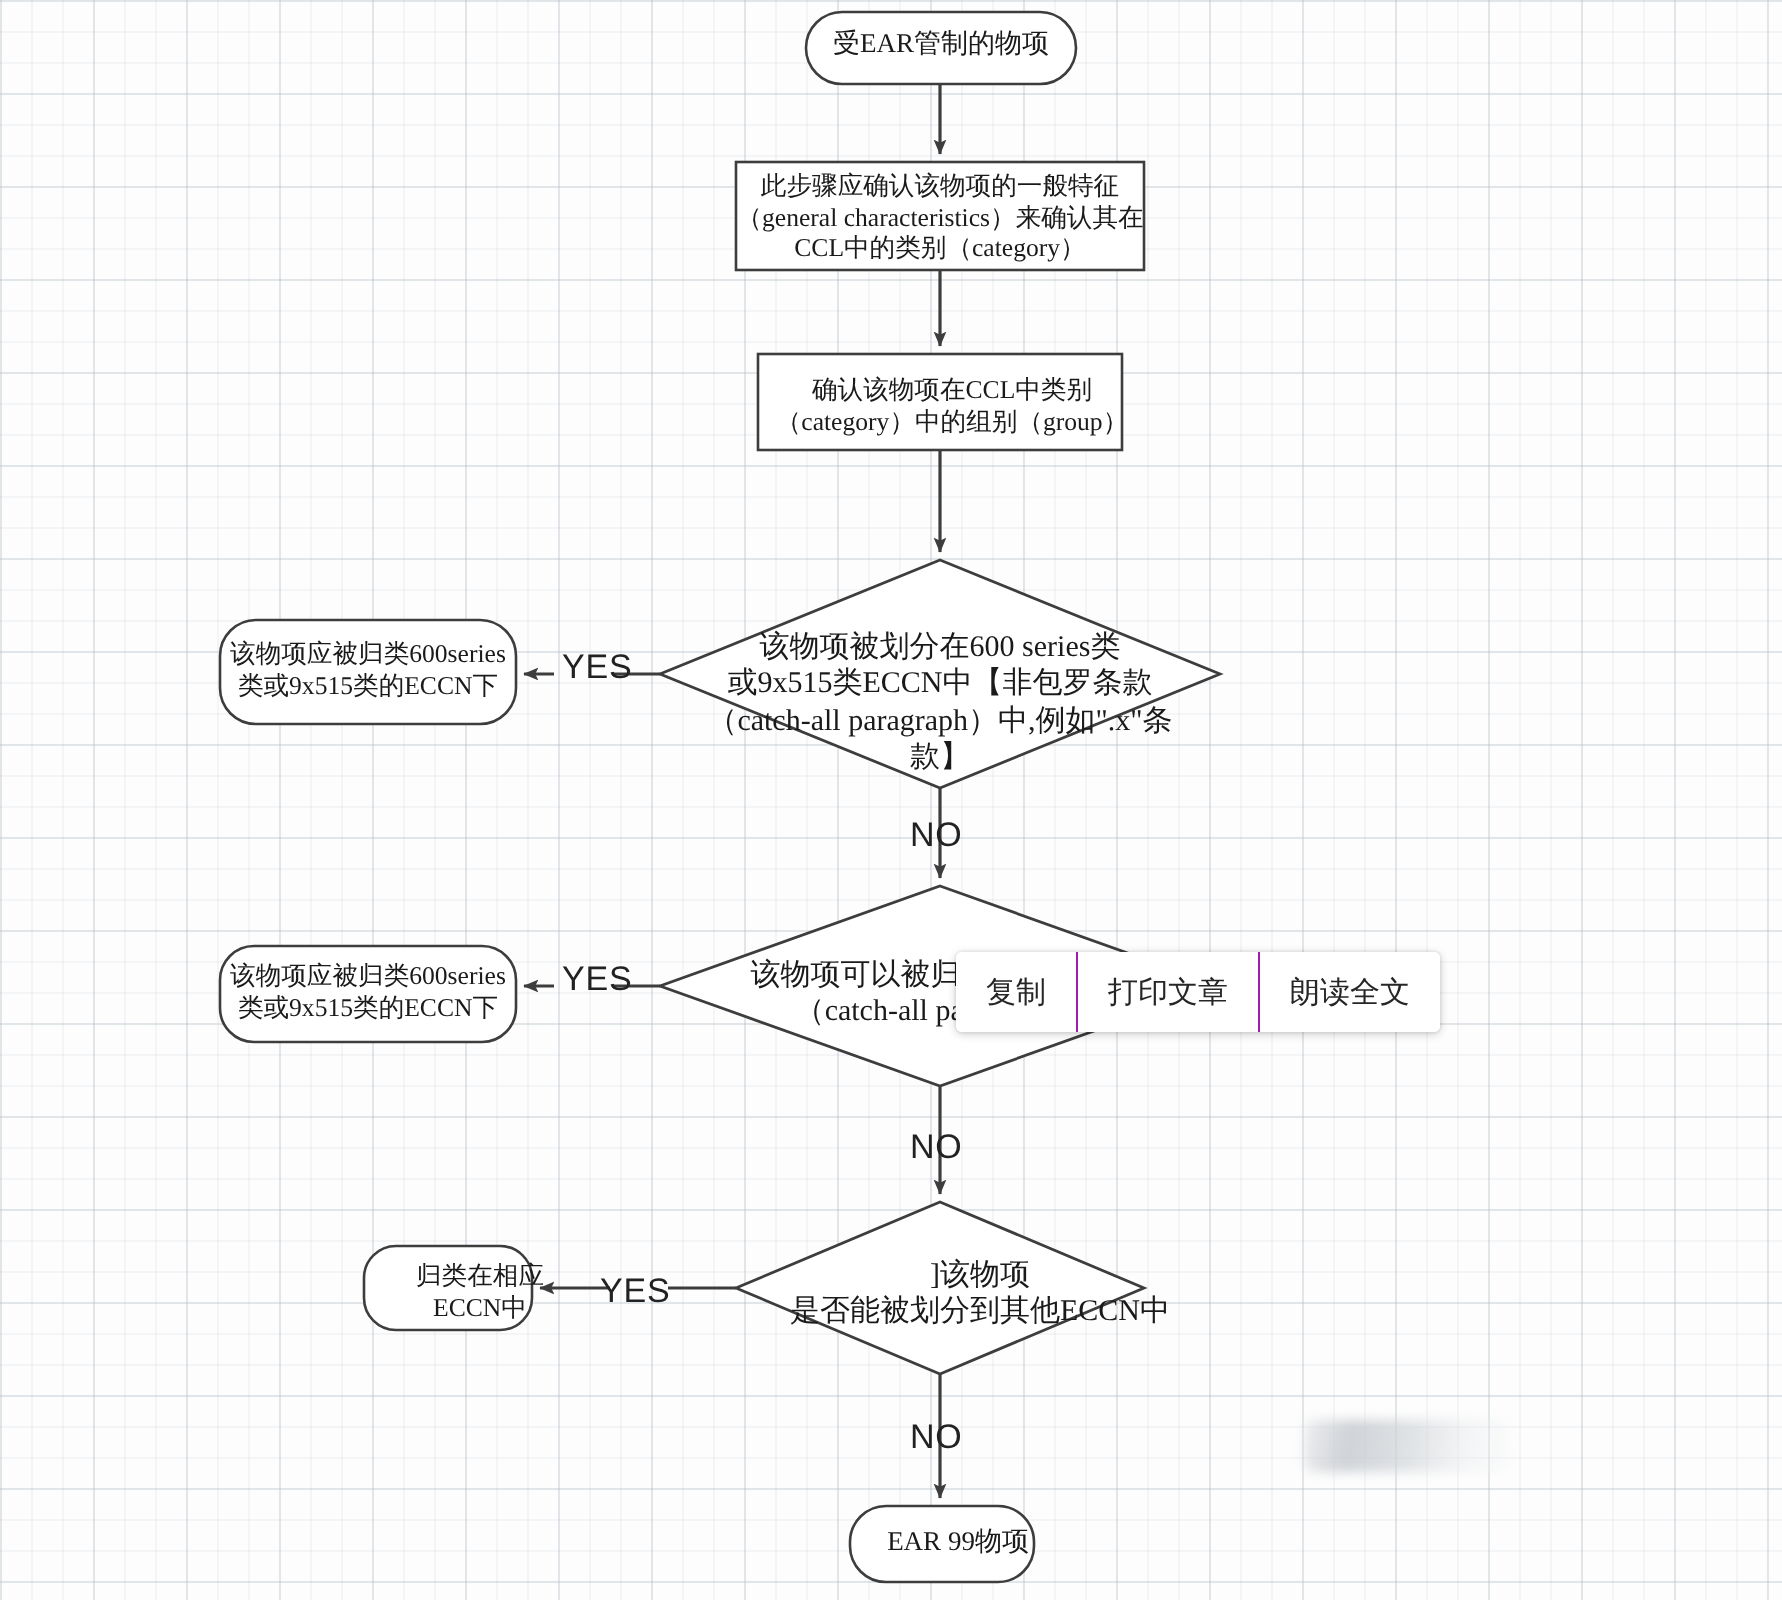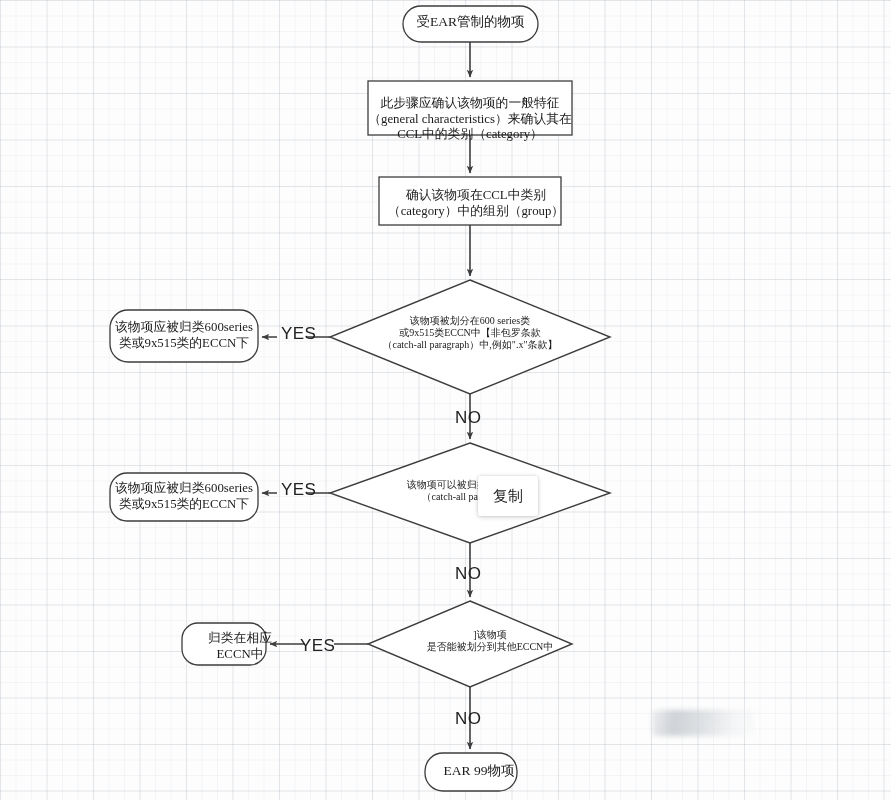--- a/index.html
+++ b/index.html
@@ -40,21 +40,21 @@
   .node-label {
     position: absolute;
     text-align: center;
     color: #1a1a1a;
     line-height: 1.22;
     white-space: pre-line;
     pointer-events: none;
   }
   .lbl-terminal { font-size: 13.5px; }
   .lbl-process  { font-size: 12.8px; }
-  .lbl-decision { font-size: 10px; }
+  .lbl-decision { font-size: 15px; }
   .lbl-small    { font-size: 12.8px; }
   .edge-label {
     position: absolute;
     font-family: Liberation Sans, sans-serif;
     font-size: 17px;
     color: #222222;
     letter-spacing: 0.4px;
     background: transparent;
   }
   
@@ -150,21 +150,21 @@
     <line x1="470" y1="543" x2="470" y2="597" stroke="#3d3d3d" stroke-width="1.6" marker-end="url(#arrowhead)"></line>
 
     <line x1="368" y1="644" x2="334" y2="644" stroke="#3d3d3d" stroke-width="1.5"></line>
     <line x1="305" y1="644" x2="270" y2="644" stroke="#3d3d3d" stroke-width="1.5" marker-end="url(#arrowhead)"></line>
 
     <line x1="470" y1="687" x2="470" y2="749" stroke="#3d3d3d" stroke-width="1.6" marker-end="url(#arrowhead)"></line>
   </svg>
 
   <div class="node-label lbl-terminal" style="left:403px; top:14px; width:135px;">受EAR管制的物项</div>
 
-  <div class="node-label lbl-process" style="left:368px; top:96px; width:204px;">此步骤应确认该物项的一般特征
+  <div class="node-label lbl-process" style="left:368px; top:86px; width:204px;">此步骤应确认该物项的一般特征
 （general characteristics）来确认其在
 CCL中的类别（category）</div>
 
   <div class="node-label lbl-process" style="left:385px; top:188px; width:182px;">确认该物项在CCL中类别
 （category）中的组别（group）</div>
 
   <div class="node-label lbl-decision" style="left:340px; top:315px; width:260px;">该物项被划分在600 series类
 或9x515类ECCN中【非包罗条款
 （catch-all paragraph）中,例如".x"条款】</div>
 
@@ -189,17 +189,19 @@
   <div class="edge-label" style="left:455px; top:408px;">NO</div>
 
   <div class="edge-label" style="left:281px; top:480px;">YES</div>
   <div class="edge-label" style="left:455px; top:564px;">NO</div>
 
   <div class="edge-label" style="left:300px; top:636px;">YES</div>
   <div class="edge-label" style="left:455px; top:709px;">NO</div>
 
   <div id="selection-toolbar">
     <div class="toolbar-item">复制</div>
+    <div class="toolbar-item">打印文章</div>
+    <div class="toolbar-item">朗读全文</div>
   </div>
 
   <div id="watermark"></div>
 
 </div>
 
 </body></html>

